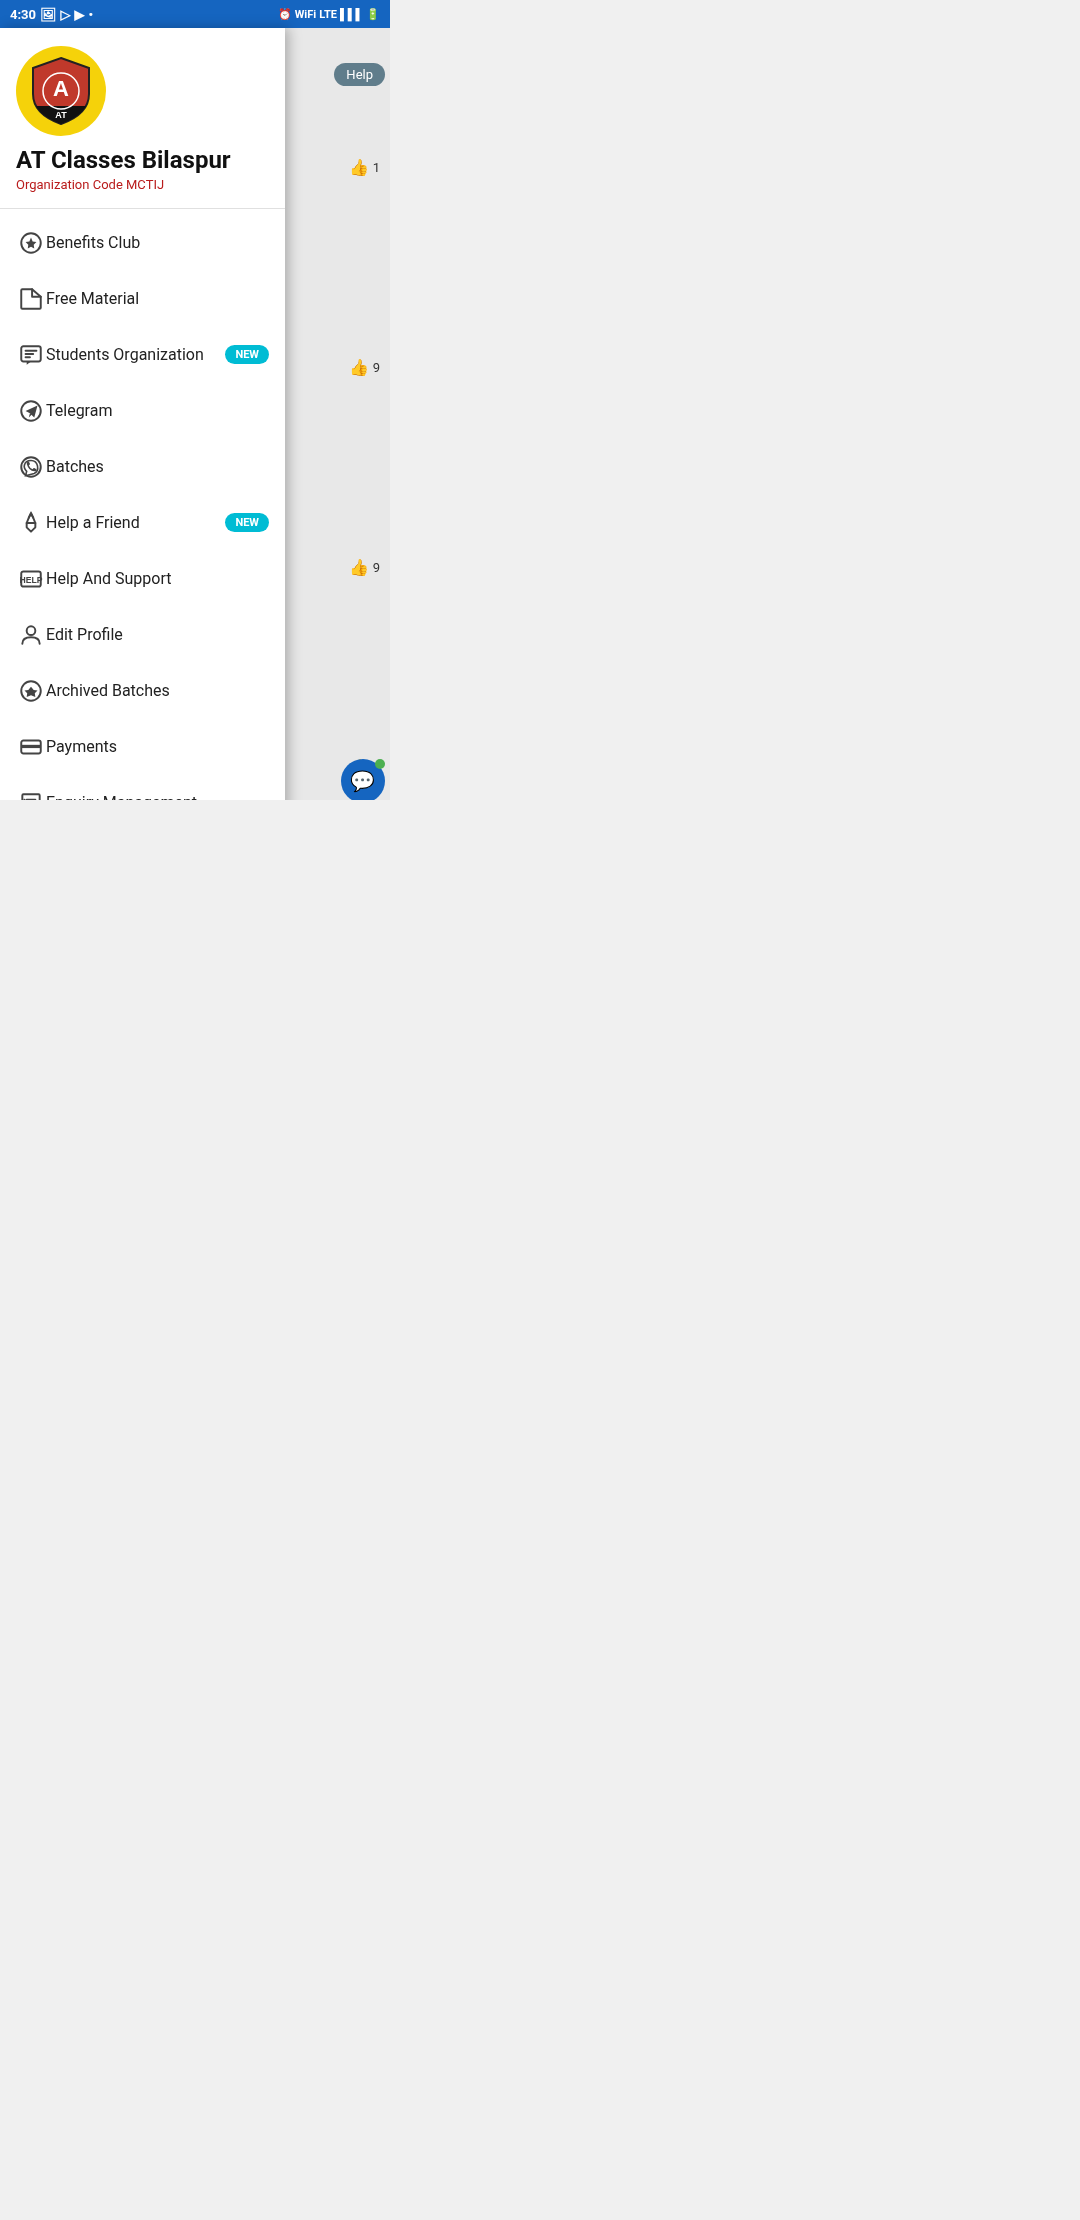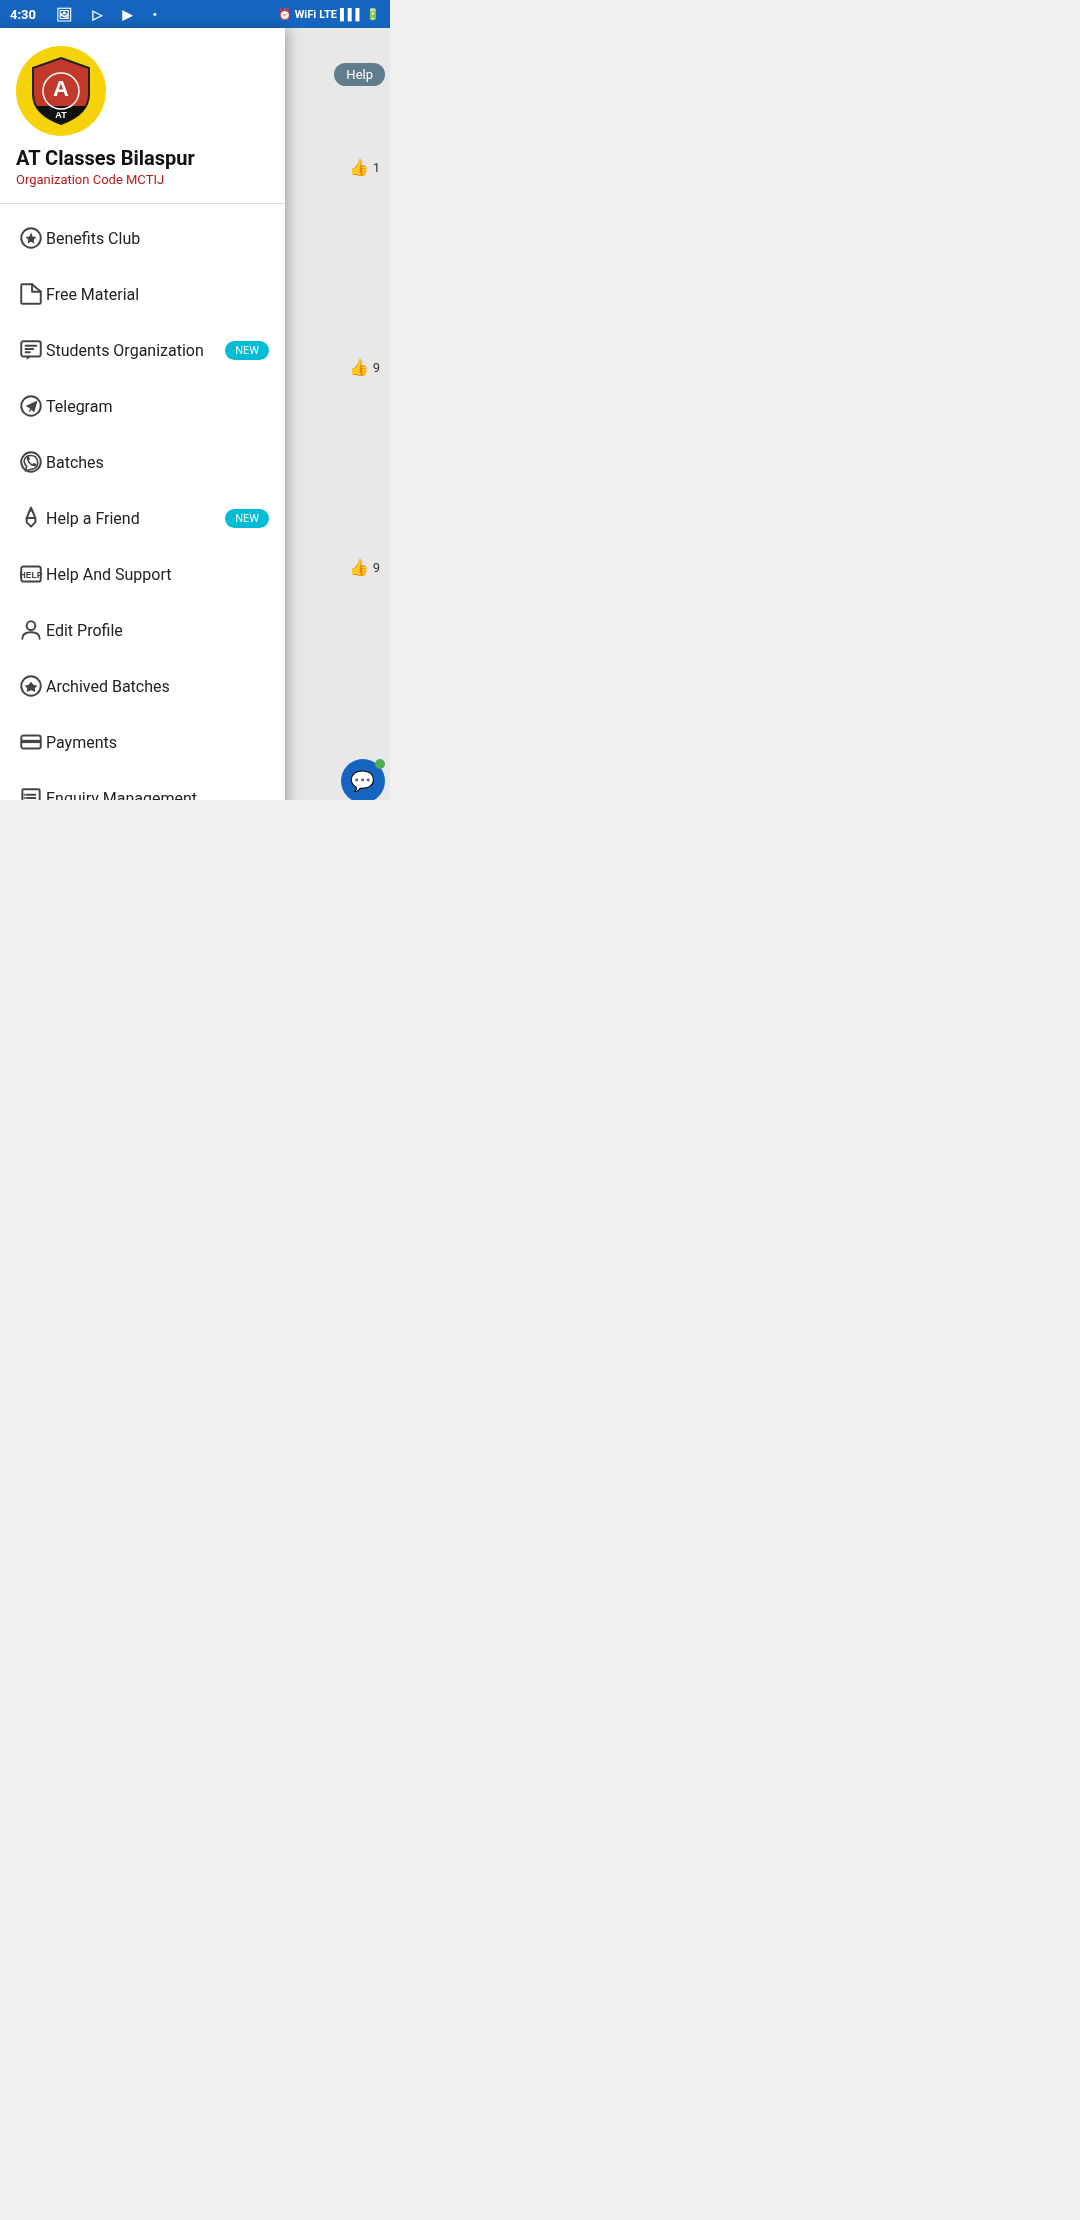--- a/index.html
+++ b/index.html
@@ -18,21 +18,21 @@
       background: #1565c0;
       color: white;
       font-size: 13px;
       font-weight: bold;
       display: flex;
       align-items: center;
       justify-content: space-between;
       padding: 4px 10px;
       height: 28px;
     }
-    .status-bar-left { display: flex; align-items: center; gap: 20px; }
+    .status-bar-left { display: flex; align-items: center; gap: 4px; }
     .status-bar-right { display: flex; align-items: center; gap: 3px; font-size: 11px; }
 
     
     .bg-panel {
       position: absolute;
       top: 28px;
       left: 0;
       width: 390px;
       height: 100%;
       background: #e8e8e8;
@@ -119,21 +119,21 @@
       justify-content: center;
       margin-bottom: 10px;
       position: relative;
       overflow: hidden;
     }
     .logo-shield {
       width: 60px;
       height: 70px;
     }
     .org-name {
-      font-size: 20px;
+      font-size: 24px;
       font-weight: bold;
       color: #111;
       line-height: 1.2;
     }
     .org-code {
       font-size: 13px;
       color: #b91c1c;
       margin-top: 2px;
     }
 
@@ -175,21 +175,21 @@
     }
     .menu-label {
       font-size: 16px;
       color: #222;
       flex: 1;
     }
     .badge-new {
       background: #00bcd4;
       color: white;
       font-size: 11px;
-      font-weight: normal;
+      font-weight: bold;
       padding: 3px 10px;
       border-radius: 20px;
     }
 
     
     .scroll-indicator {
       position: absolute;
       bottom: 6px;
       left: 50%;
       transform: translateX(-50%);

